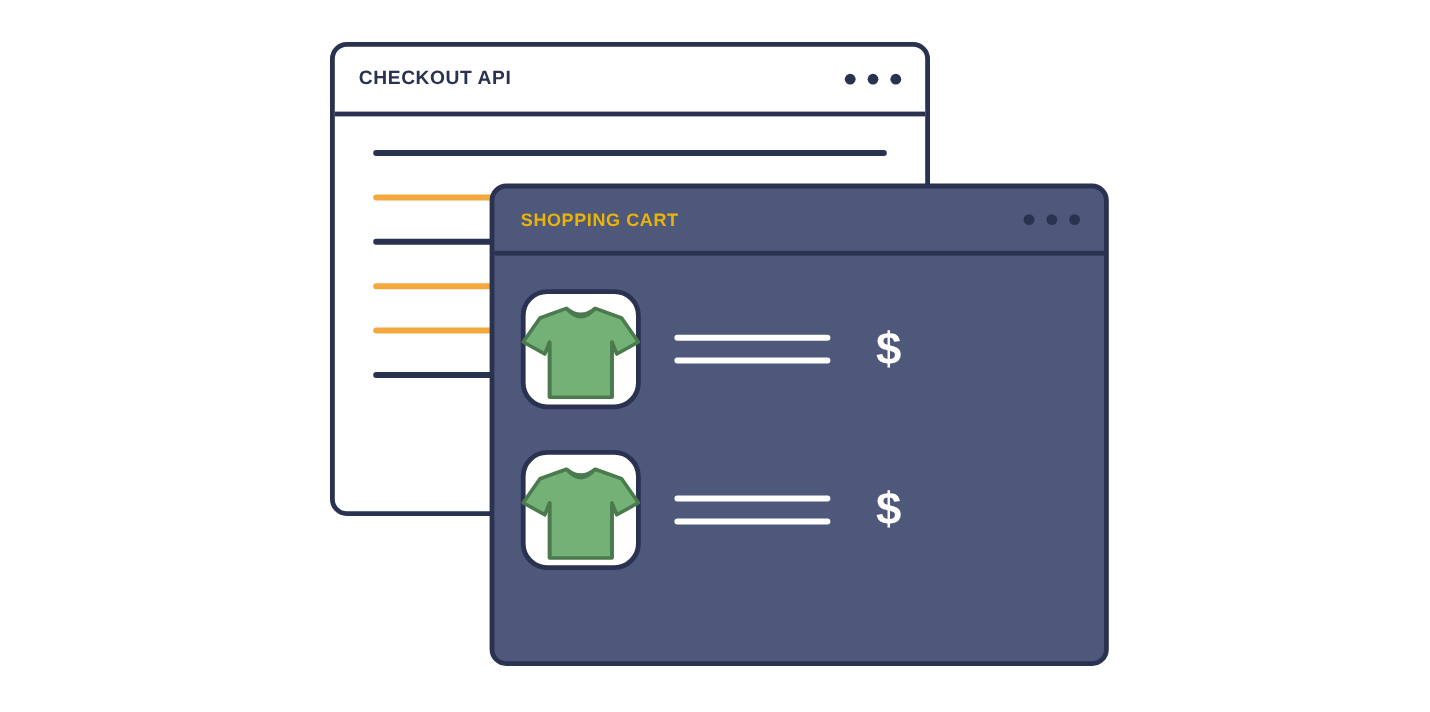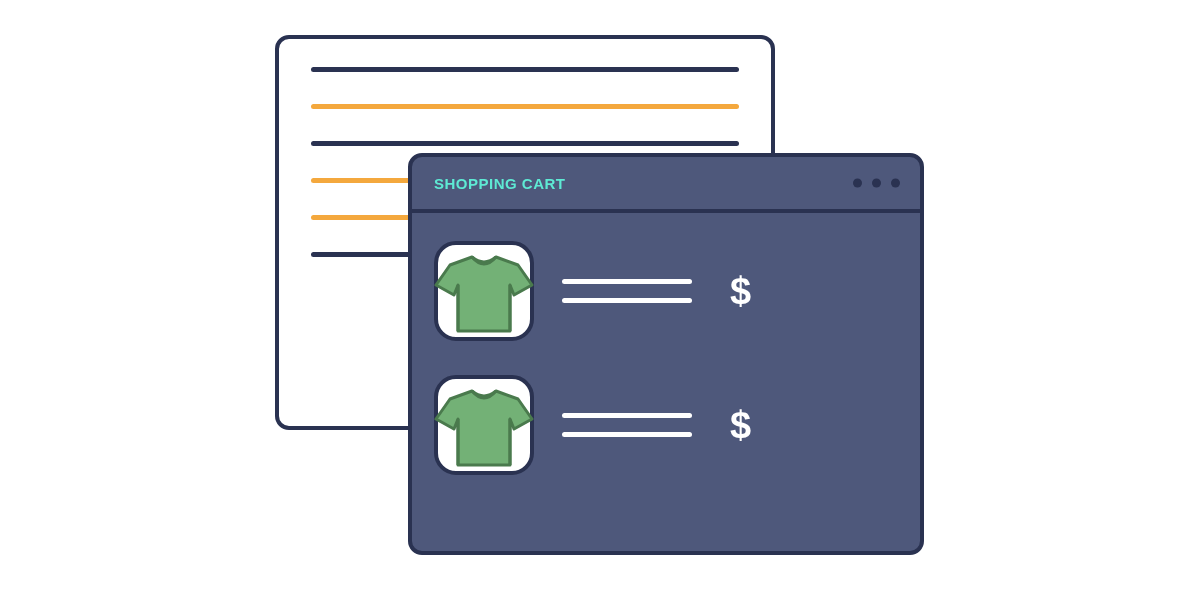--- a/index.html
+++ b/index.html
@@ -82,21 +82,21 @@
     border-bottom: 4px solid #2a3251;
     display: flex;
     align-items: center;
     padding: 0 22px;
     position: relative;
   }
   .win-front-title {
     font-weight: 900;
     font-size: 15px;
     letter-spacing: 0.5px;
-    color: #5eead4;
+    color: #eab308;
   }
   .win-dots-front {
     position: absolute;
     right: 20px;
     top: 50%;
     transform: translateY(-50%);
     display: flex;
     gap: 10px;
   }
   .win-dots-front .dot {
@@ -143,20 +143,28 @@
     margin-left: 10px;
     line-height: 1;
   }
 </style>
 </head>
 <body>
 
 <div class="stage">
 
   <div class="win-back">
+    <div class="win-back-titlebar">
+      <span class="win-back-title">CHECKOUT API</span>
+      <div class="win-dots-back">
+        <div class="dot"></div>
+        <div class="dot"></div>
+        <div class="dot"></div>
+      </div>
+    </div>
     <div class="win-back-body">
       <div class="line dark"></div>
       <div class="line orange"></div>
       <div class="line dark"></div>
       <div class="line orange"></div>
       <div class="line orange"></div>
       <div class="line dark"></div>
     </div>
   </div>
 

